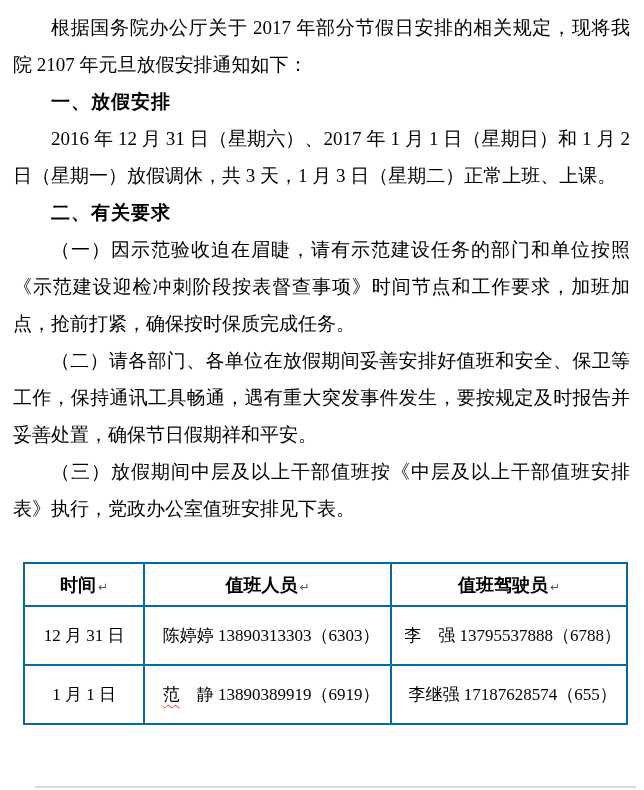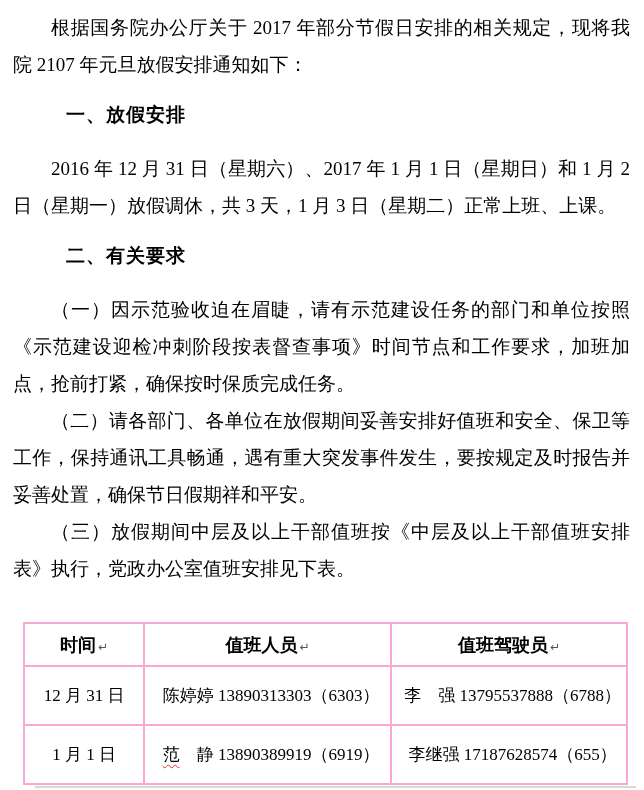--- a/index.html
+++ b/index.html
@@ -17,36 +17,36 @@
     position: relative;
   }
   .para {
     margin: 0;
     font-size: 19px;
     line-height: 37px;
     text-align: justify;
     text-indent: 2em;
   }
   .heading {
-    margin: 15px;
+    margin: 0;
     font-size: 19px;
     line-height: 37px;
-    font-family: Liberation Mono, monospace;
+    font-family: Liberation Sans, sans-serif;
     font-weight: 700;
     text-indent: 2em;
     letter-spacing: 1px;
   }
   table.duty-table {
     border-collapse: collapse;
     table-layout: fixed;
     width: 603px;
     margin: 35px 0 0 10px;
   }
   .duty-table th, .duty-table td {
-    border: 2px solid #f9a8d4;
+    border: 2px solid #0369a1;
     overflow: hidden;
     white-space: nowrap;
   }
   .duty-table th {
     height: 41px;
     font-size: 18px;
     font-weight: 700;
     text-align: center;
     padding: 0;
   }

